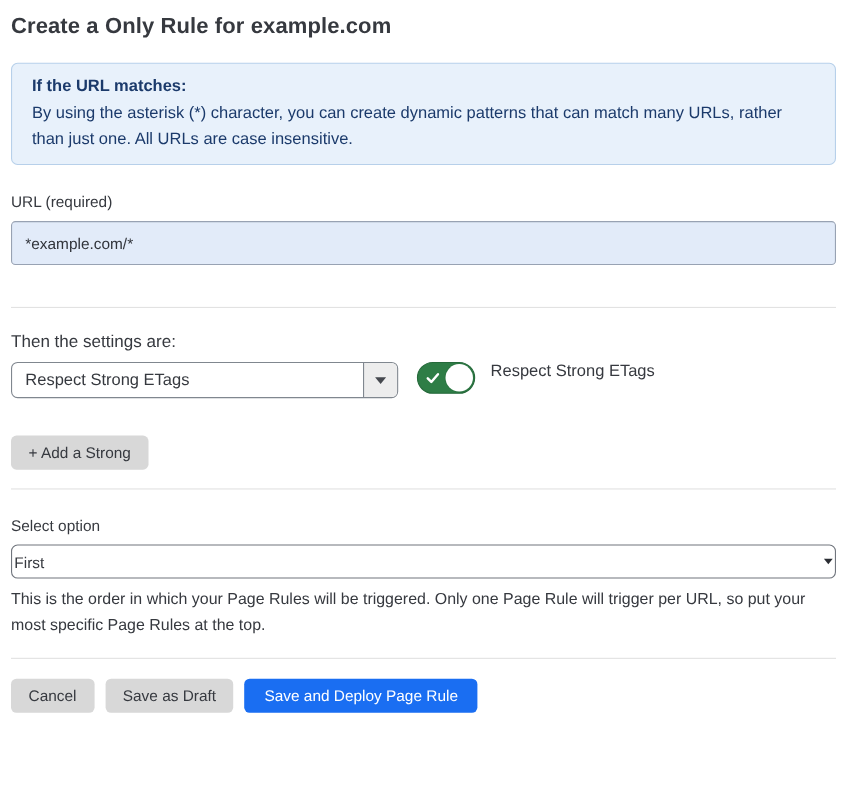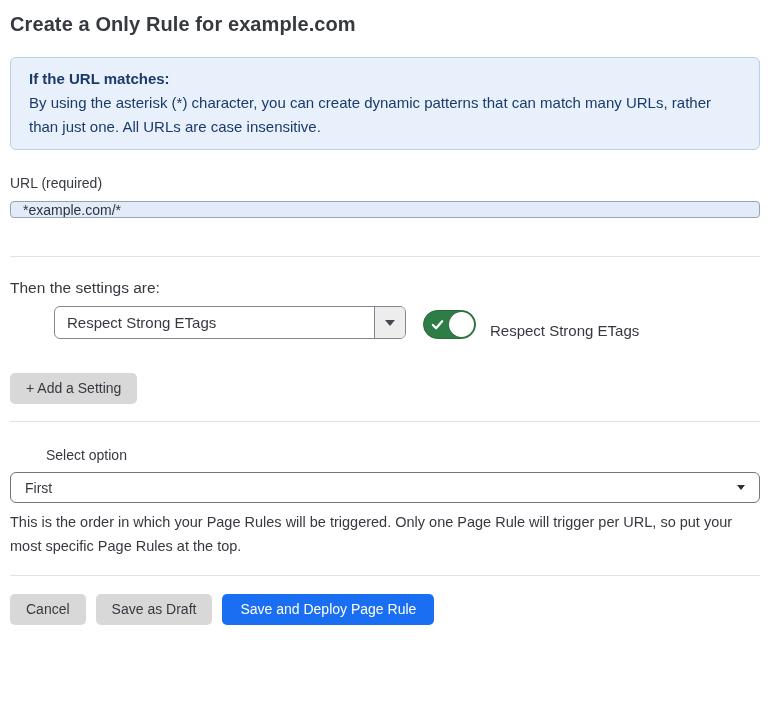--- a/index.html
+++ b/index.html
@@ -33,21 +33,21 @@
     color: #2264d1; text-decoration: underline; cursor: pointer;
   }
 
   .field-label {
     font-size: 14px; color: #36393f; line-height: 17px;
   }
   .label-url { margin-top: 25px; }
 
   .url-input {
     margin-top: 9px;
-    width: 100%; height: 17px;
+    width: 100%; height: 40px;
     background: #e2ebf9;
     border: 1px solid #98a2b3;
     border-radius: 4px;
     padding: 0 12px;
     font-family: "Liberation Sans", "DejaVu Sans", sans-serif;
     font-size: 14px; color: #30333a;
     outline: none;
     display: block;
   }
 
@@ -60,25 +60,25 @@
   .divider-3 { margin-top: 17px; }
 
   .section-heading {
     font-size: 16px; font-weight: 400; color: #36393f;
     margin: 0; line-height: 19px;
   }
   .heading-settings { margin-top: 21px; font-size: 15.5px; }
   .heading-order { margin-top: 20px; }
 
   .label-pick { margin-top: 26px; }
-  .label-select-option { margin-top: 25px; margin-left: 36px; }
+  .label-select-option { margin-top: 25px; }
 
   .picker-row {
     margin-top: 9px;
-    display: flex; align-items: flex-end; margin-left: 44px;
+    display: flex; align-items: flex-start;
   }
   .setting-select {
     width: 352px; height: 33px;
     border: 1px solid #80878f;
     border-radius: 6px;
     background: #ffffff;
     display: flex; align-items: stretch;
     overflow: hidden;
     cursor: pointer;
   }
@@ -137,21 +137,21 @@
   }
   .btn-add { margin-top: 34px; }
 
   .order-select {
     margin-top: 8px;
     width: 100%; height: 31px;
     border: 1px solid #70757d;
     border-radius: 6px;
     background: #ffffff;
     display: flex; align-items: center;
-    padding: 0 14px;
+    padding: 0 2px;
     cursor: pointer;
     font-size: 14px; color: #36393f;
   }
   .order-select-value { flex: 1; }
   .tri-down-sm {
     width: 0; height: 0;
     border-left: 4.5px solid transparent;
     border-right: 4.5px solid transparent;
     border-top: 5.5px solid #2a2d33;
   }
@@ -199,21 +199,21 @@
     </div>
     <div class="toggle">
       <svg class="toggle-check" viewBox="0 0 14 14">
         <polyline points="2,7.5 5.5,11 12,3.5" fill="none" stroke="#ffffff" stroke-width="2.4" stroke-linecap="round" stroke-linejoin="round"></polyline>
       </svg>
       <div class="toggle-knob"></div>
     </div>
     <div class="toggle-text">Respect Strong ETags</div>
   </div>
 
-  <button class="btn btn-add">+ Add a Setting</button>
+  <button class="btn btn-add">+ Add a Strong</button>
 
   <hr class="divider divider-2">
 
 
   <div class="field-label label-select-option">Select option</div>
 
   <div class="order-select">
     <div class="order-select-value">First</div>
     <div class="tri-down-sm"></div>
   </div>

